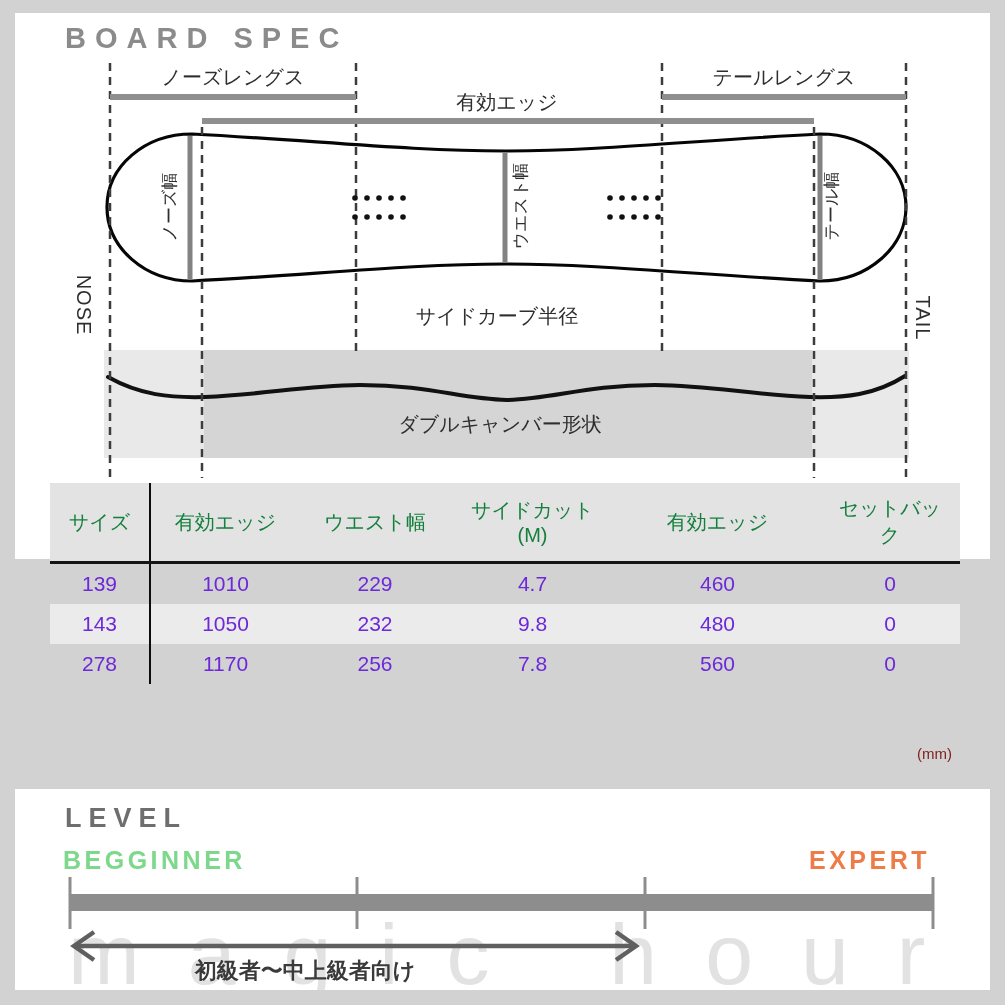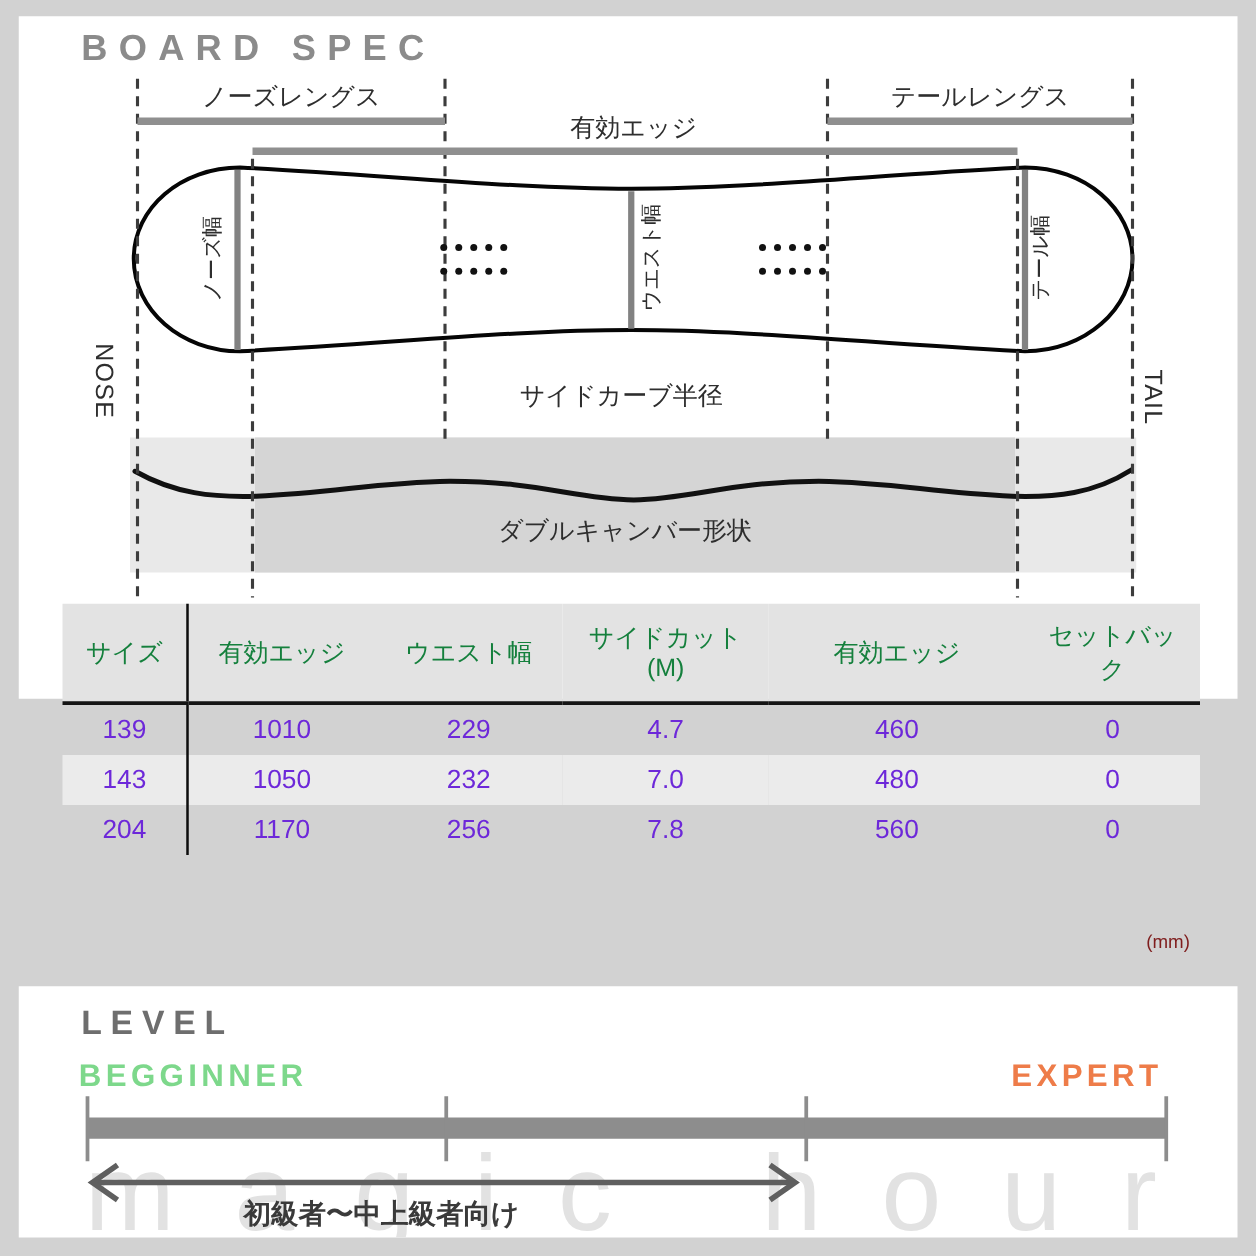--- a/index.html
+++ b/index.html
@@ -147,26 +147,26 @@
             <td>1010</td>
             <td>229</td>
             <td>4.7</td>
             <td>460</td>
             <td>0</td>
           </tr>
           <tr>
             <td>143</td>
             <td>1050</td>
             <td>232</td>
-            <td>7.0</td>
+            <td>9.8</td>
             <td>480</td>
             <td>0</td>
           </tr>
           <tr>
-            <td>204</td>
+            <td>278</td>
             <td>1170</td>
             <td>256</td>
             <td>7.8</td>
             <td>560</td>
             <td>0</td>
           </tr>
         </tbody>
     </table>
   </div>
   <div id="unit-note">(mm)</div>

